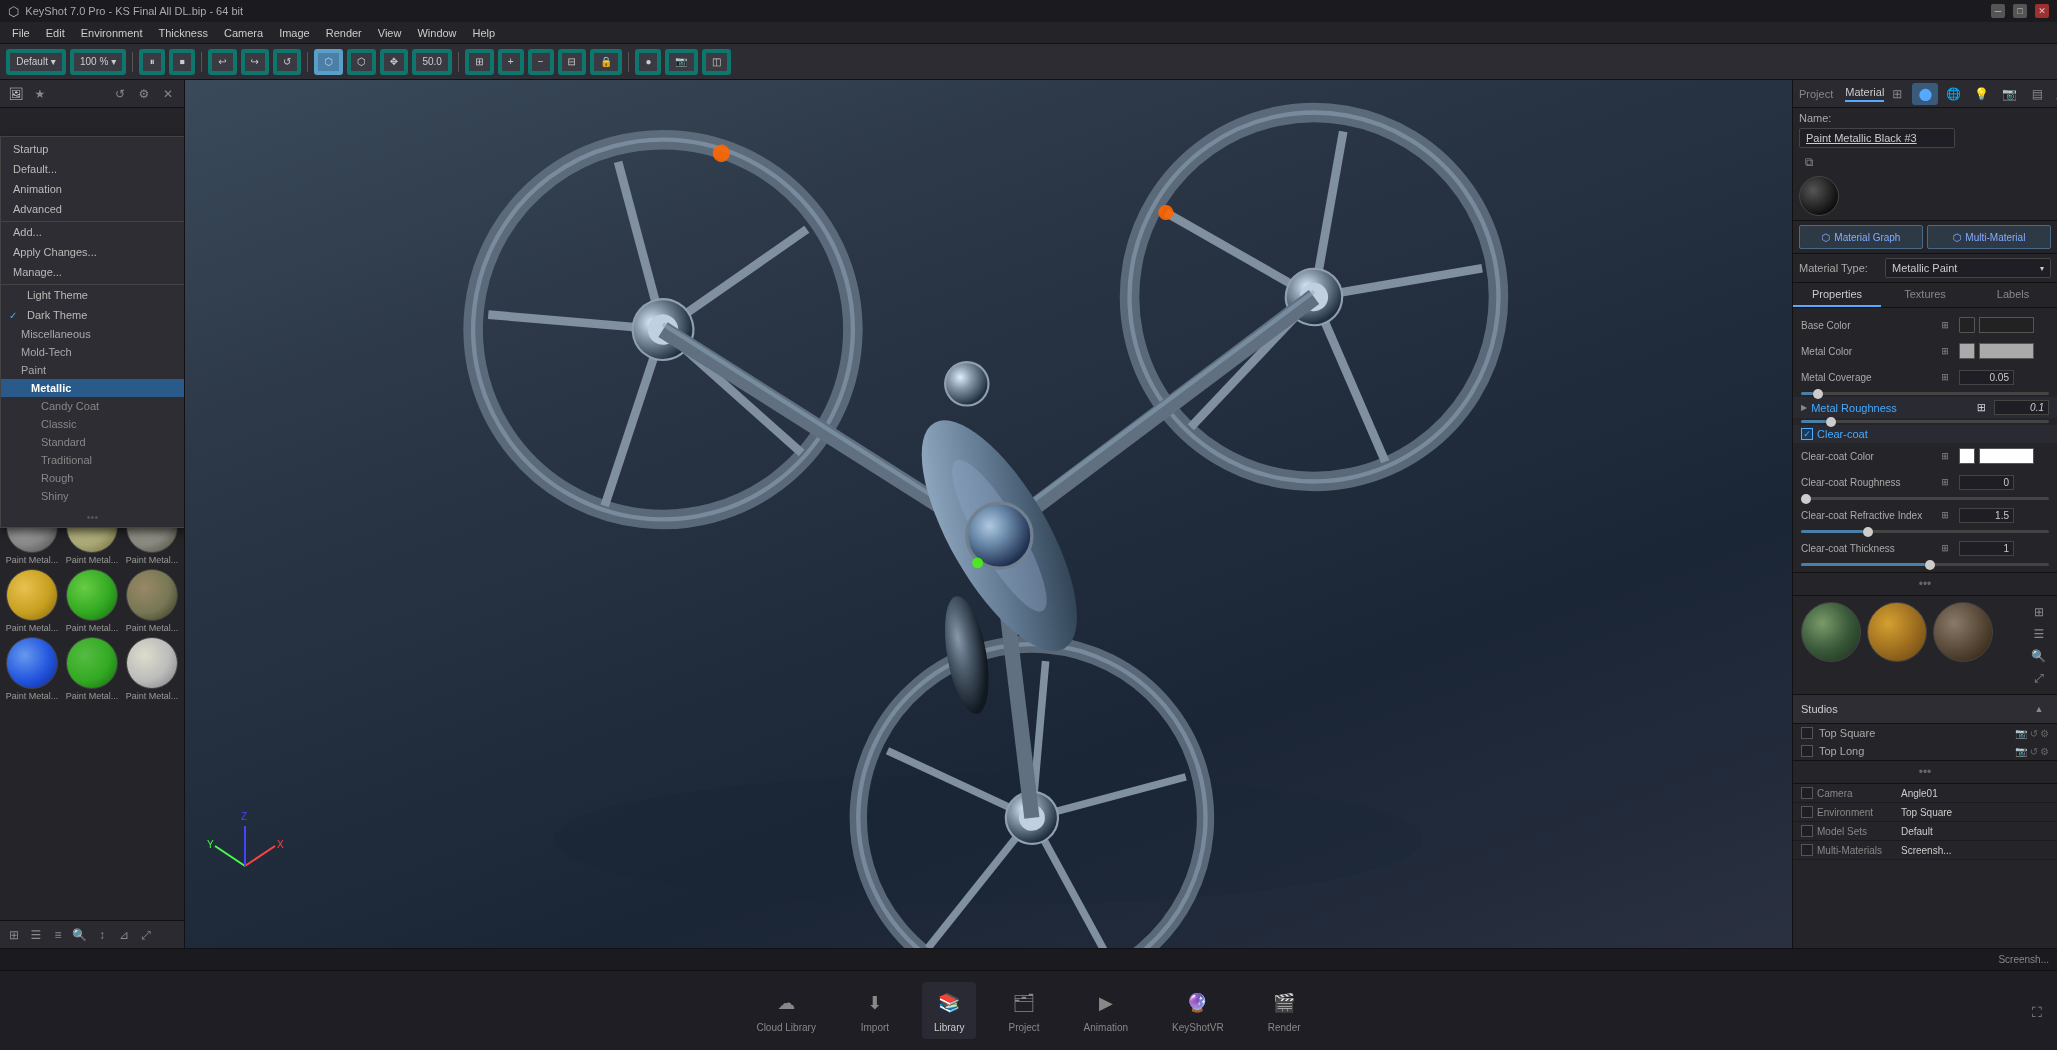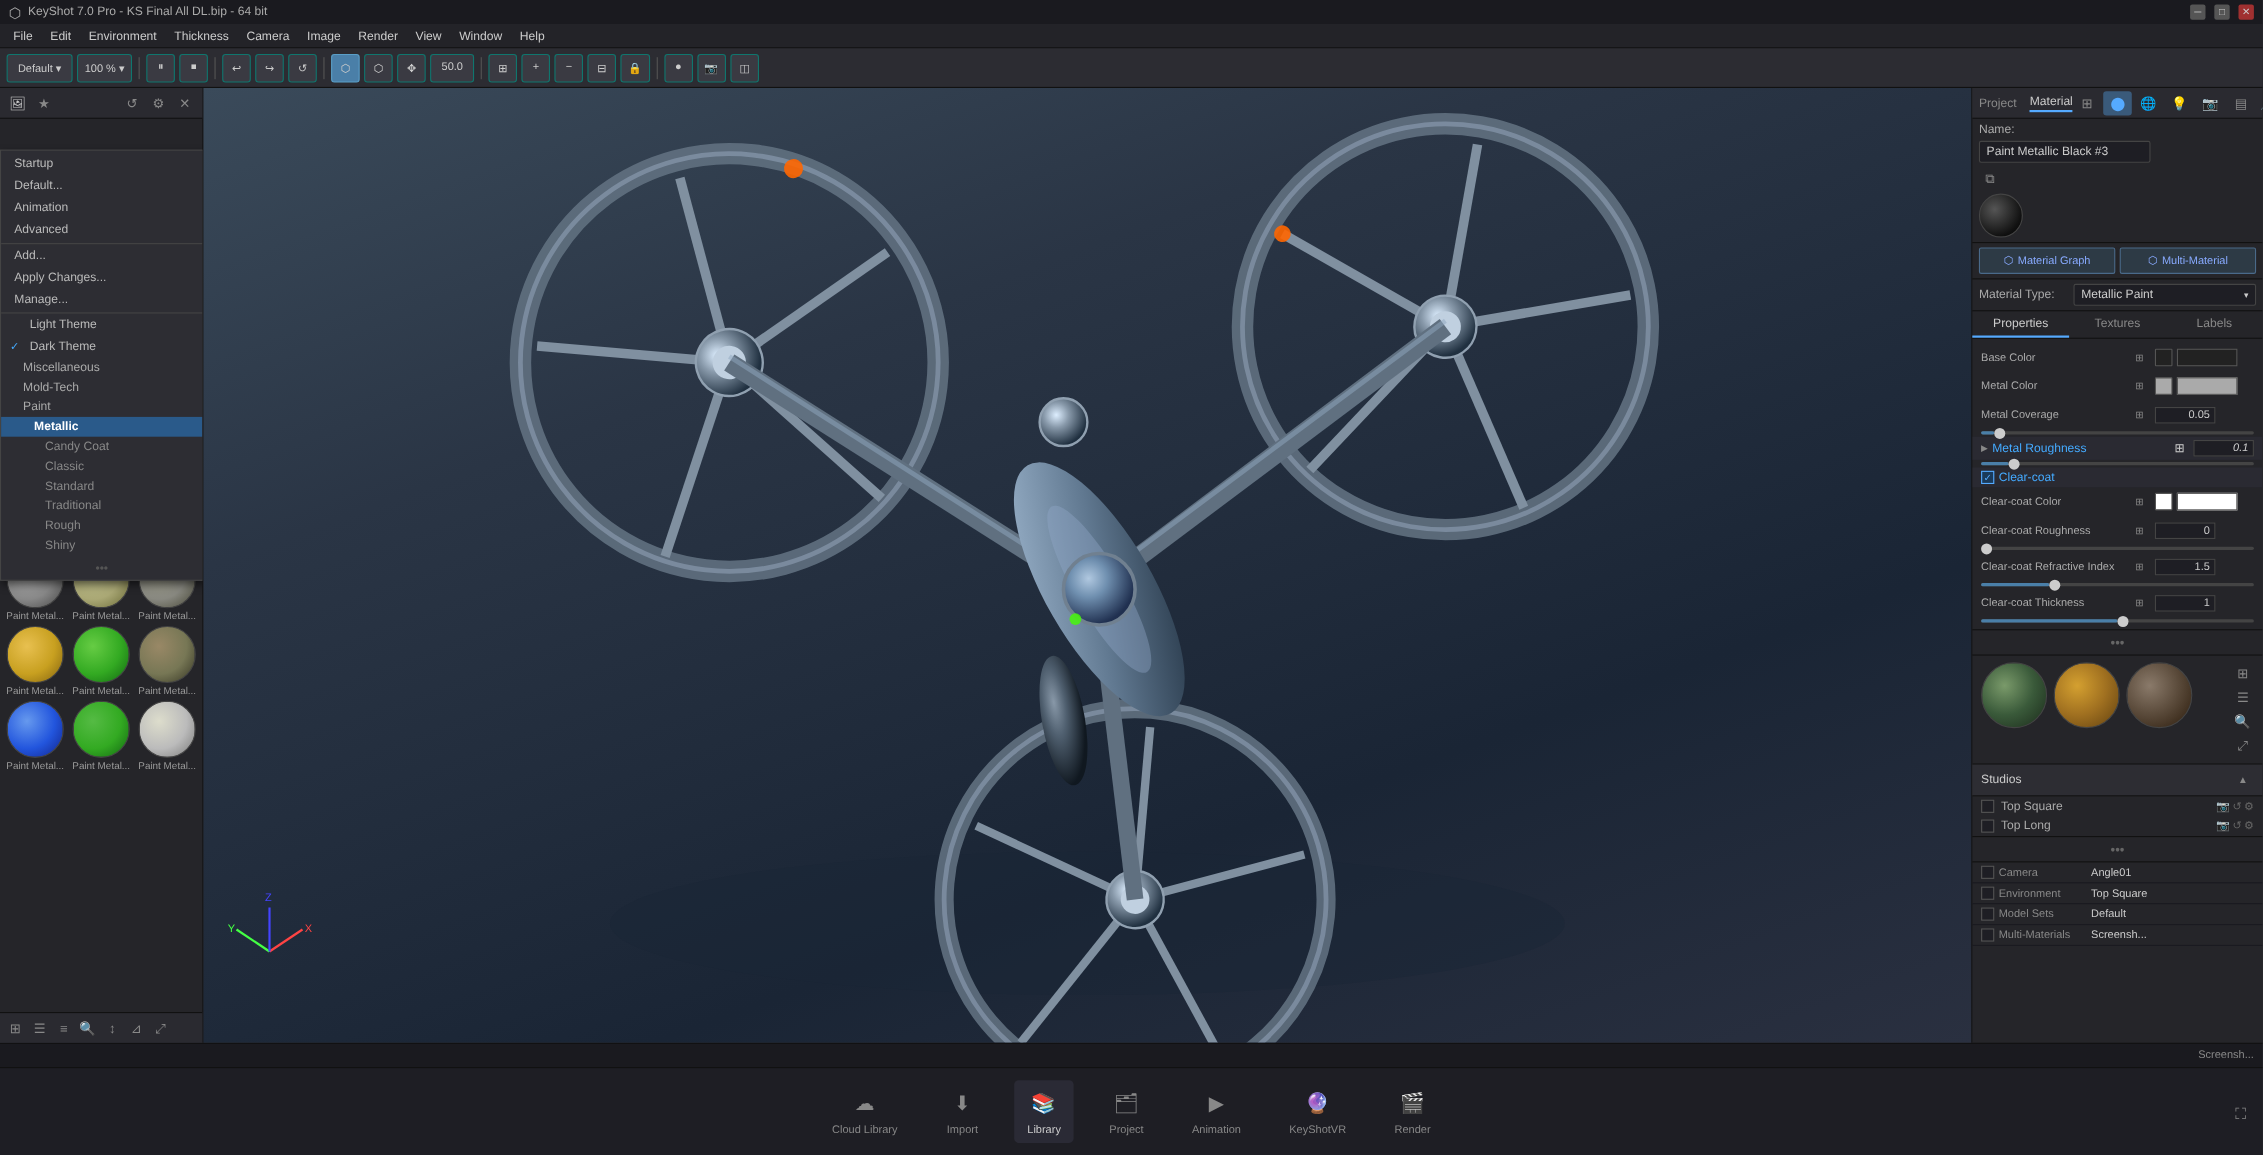--- a/index.html
+++ b/index.html
@@ -61,21 +61,21 @@
       align-items: center;
       padding: 0 6px;
       gap: 4px;
       flex-shrink: 0;
       border-bottom: 1px solid #111;
     }
     .toolbar-btn {
       height: 26px;
       min-width: 26px;
       background: #3a3a42;
-      border: 1px solid #0f766e;
+      border: 4px solid #0f766e;
       border-radius: 3px;
       color: #ccc;
       font-size: 10px;
       cursor: pointer;
       display: flex;
       align-items: center;
       justify-content: center;
       padding: 0 6px;
     }
     .toolbar-btn.active { background: #4a7fa8; border-color: #5a9fc8; }
@@ -876,21 +876,21 @@
         <div class="rp-tab-icon">🌐</div>
         <div class="rp-tab-icon">💡</div>
         <div class="rp-tab-icon">📷</div>
         <div class="rp-tab-icon">▤</div>
         <div class="icon-btn">📌</div>
       </div>
     </div>
 
     <div class="mat-name-row">
       <span style="color:#aaa; font-size:11px; min-width:40px;">Name:</span>
-      <input class="mat-name-input" value="Paint Metallic Black #3" style="flex: 1 1 0%;">
+      <input class="mat-name-input" value="Paint Metallic Black #3" style="flex: 1 1 0%; text-decoration: underline;">
       <div class="icon-btn">⧉</div>
       <div class="mat-preview-sphere"></div>
     </div>
 
     <div class="mat-graph-row">
       <div class="mat-graph-btn">
         <span>⬡</span>
         <span>Material Graph</span>
       </div>
       <div class="mat-graph-btn">

